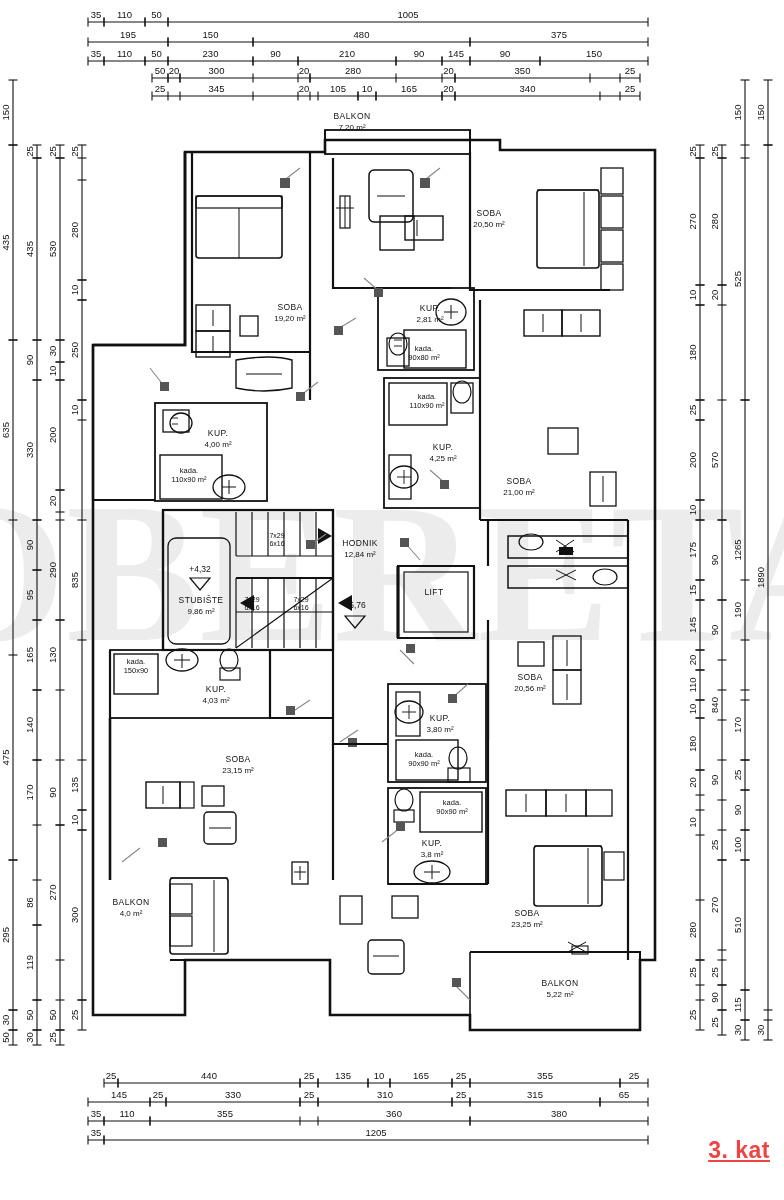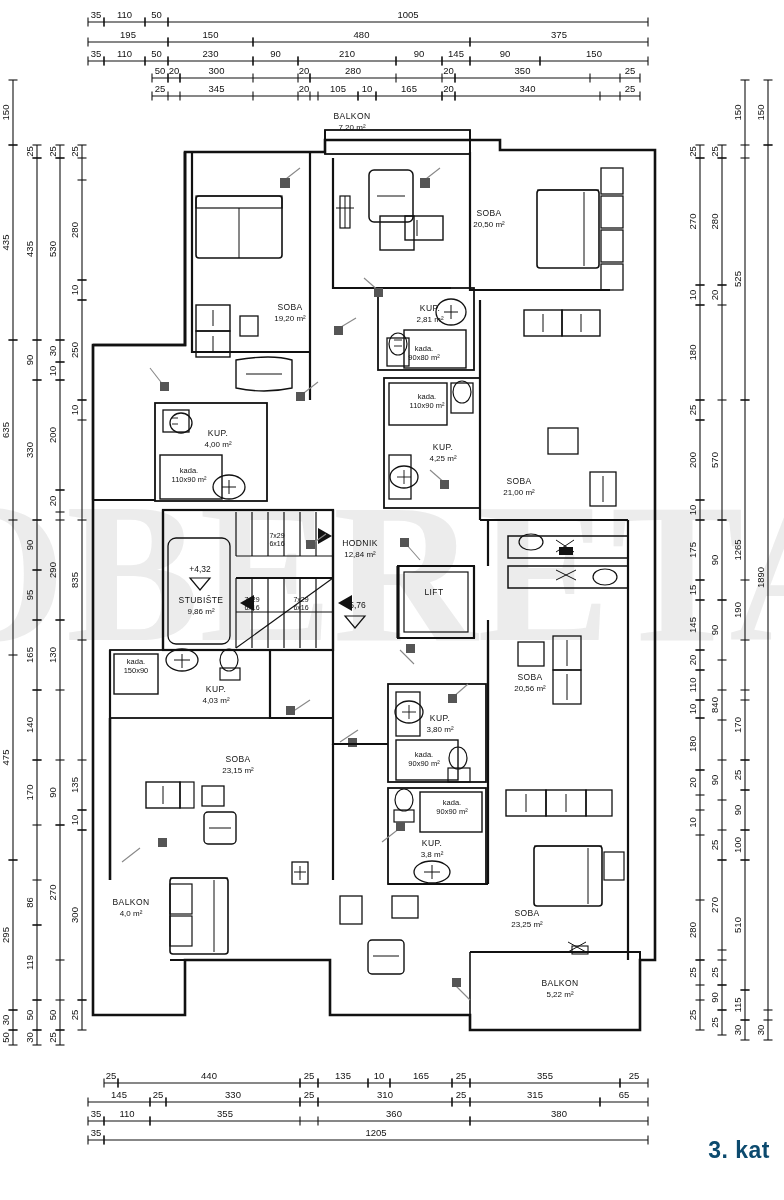--- a/index.html
+++ b/index.html
@@ -1,21 +1,21 @@
 <!DOCTYPE html>
 <html><head>
 <meta charset="utf-8">
 <style>
   html,body{margin:0;padding:0;background:#ffffff;}
   body{width:784px;height:1200px;position:relative;overflow:hidden;
        font-family:"Liberation Sans","DejaVu Sans",sans-serif;color:#111;}
   #sheet{position:absolute;inset:0;width:784px;height:1200px;}
   svg{display:block;}
   .title{position:absolute;right:14px;bottom:36px;font-size:23px;font-weight:bold;
-         letter-spacing:.5px;color:#0c4a6e;}
+         letter-spacing:.5px;color:#ef4444;text-decoration:underline;}
   .wm{fill:#e9e9e9;font-family:"Liberation Serif",serif;font-weight:bold;}
 </style>
 </head>
 <body>
 
 <div id="sheet">
 <svg width="784" height="1200" viewBox="0 0 784 1200">
 
   <g opacity="0.85">
     <text class="wm" x="392" y="640" font-size="200" text-anchor="middle">OBERETA</text>

